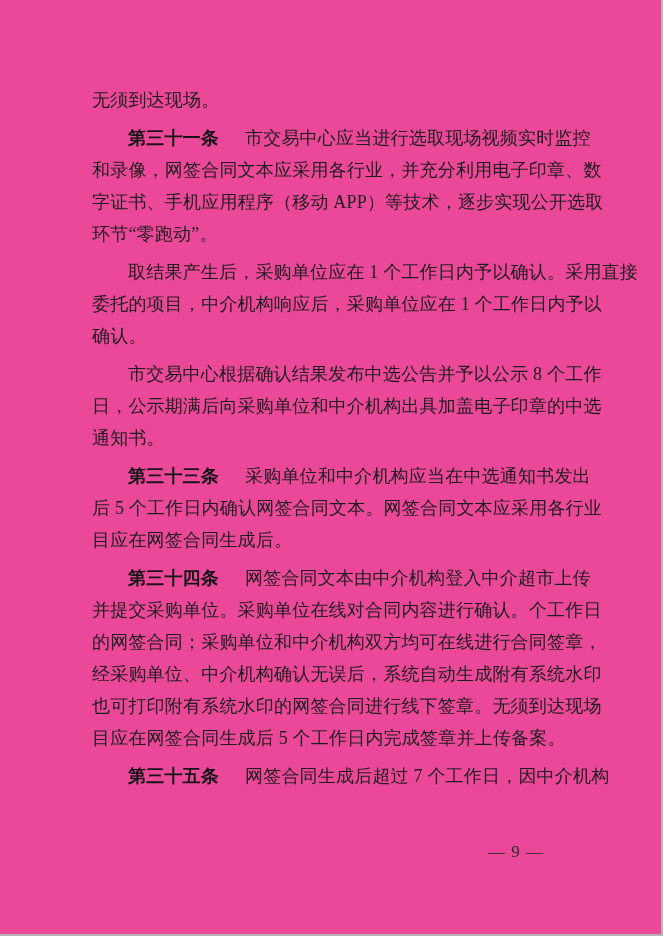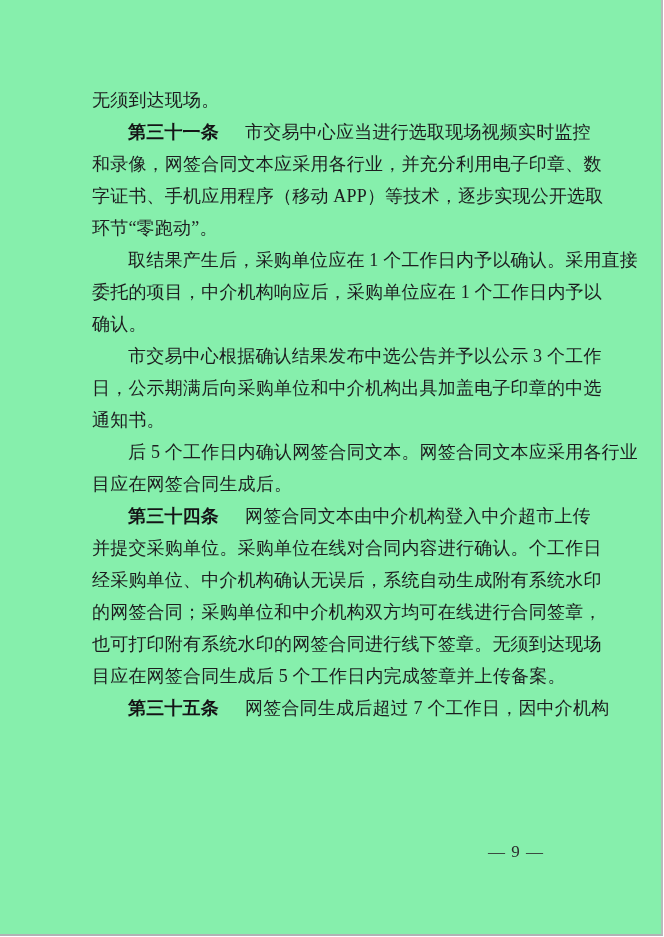--- a/index.html
+++ b/index.html
@@ -9,32 +9,33 @@
     height: 937px;
     background: #ffffff;
     font-family: "Liberation Serif", "DejaVu Serif", serif;
   }
   .page {
     position: absolute;
     left: 0;
     top: 0;
     width: 661px;
     height: 934px;
-    background: #86efac;
+    background: #ec4899;
     border-right: 2px solid #b9b9bc;
     border-bottom: 2px solid #b2b2b5;
     overflow: hidden;
   }
   .text-block {
     position: absolute;
     left: 92px;
     top: 84px;
     width: 540px;
   }
   .para + .para {
+    margin-top: 6px;
   }
   .line {
     height: 32px;
     line-height: 32px;
     font-size: 18px;
     color: #1d1d1f;
     white-space: nowrap;
     letter-spacing: 0.2px;
   }
   .para.indented .line:first-child {
@@ -70,33 +71,34 @@
         <div class="line"><span>和录像，网签合同文本应采用各行业，并充分利用电子印章、数</span></div>
         <div class="line"><span>字证书、手机应用程序（移动 APP）等技术，逐步实现公开选取</span></div>
         <div class="line"><span>环节“零跑动”。</span></div>
       </div>
       <div class="para indented">
         <div class="line"><span>取结果产生后，采购单位应在 1 个工作日内予以确认。采用直接</span></div>
         <div class="line"><span>委托的项目，中介机构响应后，采购单位应在 1 个工作日内予以</span></div>
         <div class="line"><span>确认。</span></div>
       </div>
       <div class="para indented">
-        <div class="line"><span>市交易中心根据确认结果发布中选公告并予以公示 3 个工作</span></div>
+        <div class="line"><span>市交易中心根据确认结果发布中选公告并予以公示 8 个工作</span></div>
         <div class="line"><span>日，公示期满后向采购单位和中介机构出具加盖电子印章的中选</span></div>
         <div class="line"><span>通知书。</span></div>
       </div>
       <div class="para indented">
+        <div class="line"><b class="head">第三十三条</b><span>采购单位和中介机构应当在中选通知书发出</span></div>
         <div class="line"><span>后 5 个工作日内确认网签合同文本。网签合同文本应采用各行业</span></div>
         <div class="line"><span>目应在网签合同生成后。</span></div>
       </div>
       <div class="para indented">
         <div class="line"><b class="head">第三十四条</b><span>网签合同文本由中介机构登入中介超市上传</span></div>
         <div class="line"><span>并提交采购单位。采购单位在线对合同内容进行确认。个工作日</span></div>
+        <div class="line"><span>的网签合同；采购单位和中介机构双方均可在线进行合同签章，</span></div>
         <div class="line"><span>经采购单位、中介机构确认无误后，系统自动生成附有系统水印</span></div>
-        <div class="line"><span>的网签合同；采购单位和中介机构双方均可在线进行合同签章，</span></div>
         <div class="line"><span>也可打印附有系统水印的网签合同进行线下签章。无须到达现场</span></div>
         <div class="line"><span>目应在网签合同生成后 5 个工作日内完成签章并上传备案。</span></div>
       </div>
       <div class="para indented">
         <div class="line"><b class="head">第三十五条</b><span>网签合同生成后超过 7 个工作日，因中介机构</span></div>
       </div>
     </div>
   <div class="footer-page-number">— 9 —</div>
 </div>
 

